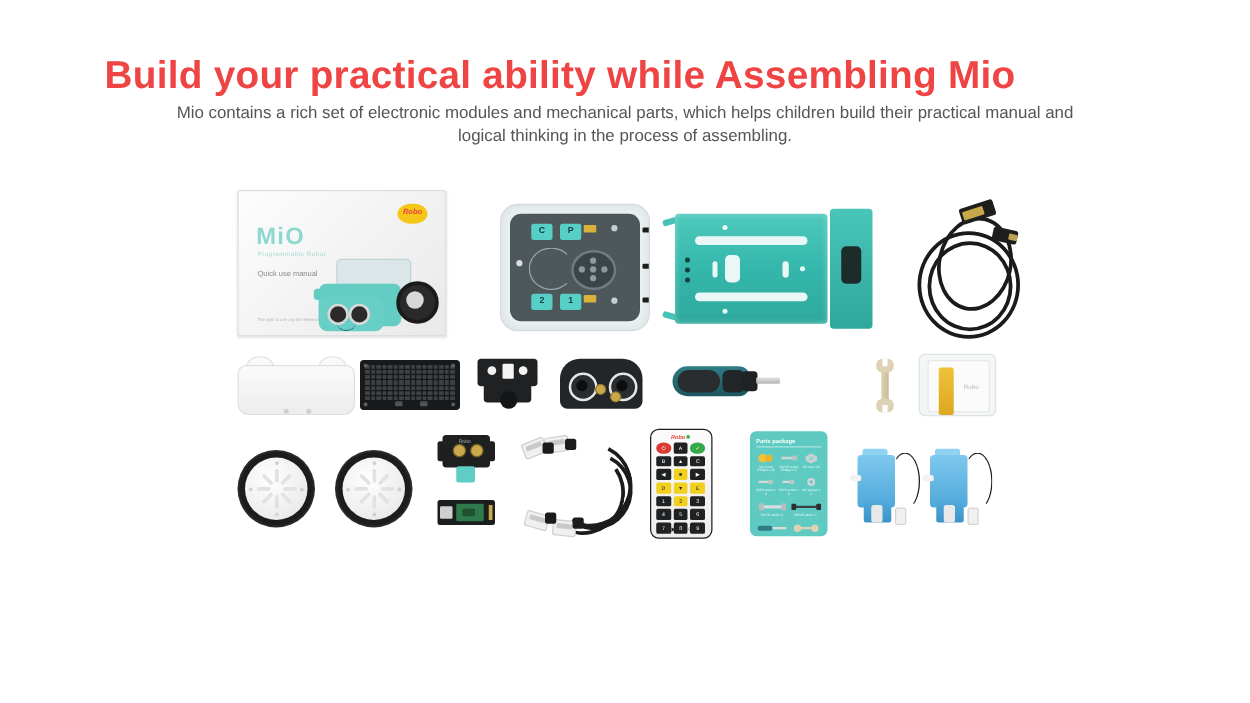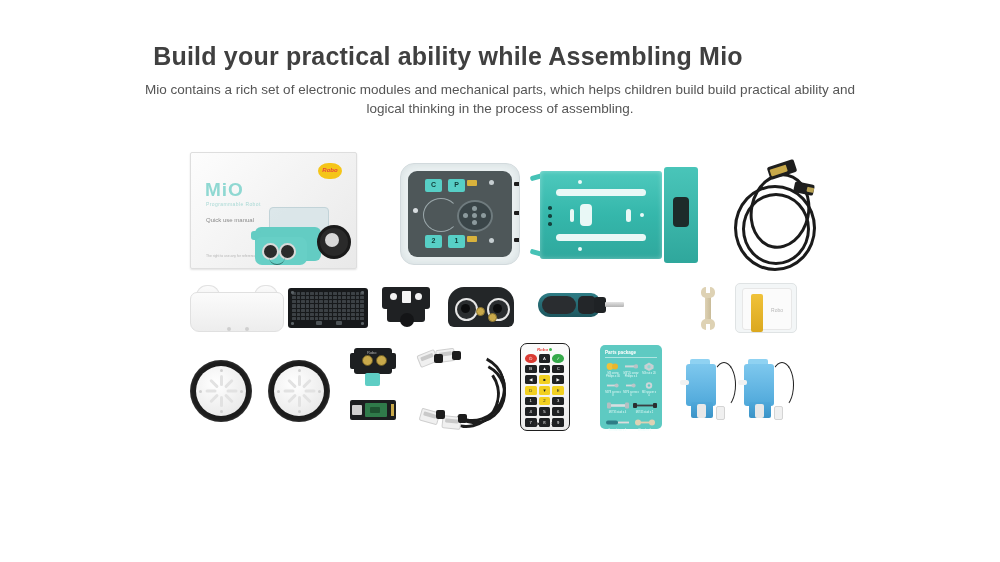--- a/index.html
+++ b/index.html
@@ -6,21 +6,21 @@
   body{
     width:1000px;height:562px;background:#ffffff;
     font-family:"Liberation Sans",sans-serif;
     overflow:hidden;position:relative;
   }
   .page{position:relative;width:1000px;height:562px;}
 
   
   .headline{
     position:absolute;left:0;top:42px;width:896px;text-align:center;
-    font-size:25px;font-weight:bold;color:#404040;letter-spacing:.2px;
+    font-size:31px;font-weight:bold;color:#ef4444;letter-spacing:.2px;
   }
   .subline{
     position:absolute;left:140px;top:80px;width:720px;text-align:center;
     font-size:13.5px;line-height:19px;color:#555555;
   }
 
   
   .item{position:absolute;}
 
   
@@ -264,21 +264,21 @@
     background:#f0f0f0;border:1px solid #d4d4d4;border-radius:2px;}
   .motor1{left:686px;top:358px;}
   .motor2{left:744px;top:358px;}
 </style>
 </head>
 <body>
 
 <div class="page">
 
   <div class="headline">Build your practical ability while Assembling Mio</div>
-  <div class="subline">Mio contains a rich set of electronic modules and mechanical parts, which helps children build build practical ability and logical thinking in the process of assembling.</div>
+  <div class="subline">Mio contains a rich set of electronic modules and mechanical parts, which helps children build their practical manual and logical thinking in the process of assembling.</div>
 
   <div class="item manual">
     <div class="mio">MiO</div>
     <div class="prog">Programmable Robot</div>
     <div class="quick">Quick use manual</div>
     <div class="foot">The right to use any for reference, please in kind prevail</div>
     <div class="badge">
       <span>Robo</span>
     </div>
     <div class="robot">

